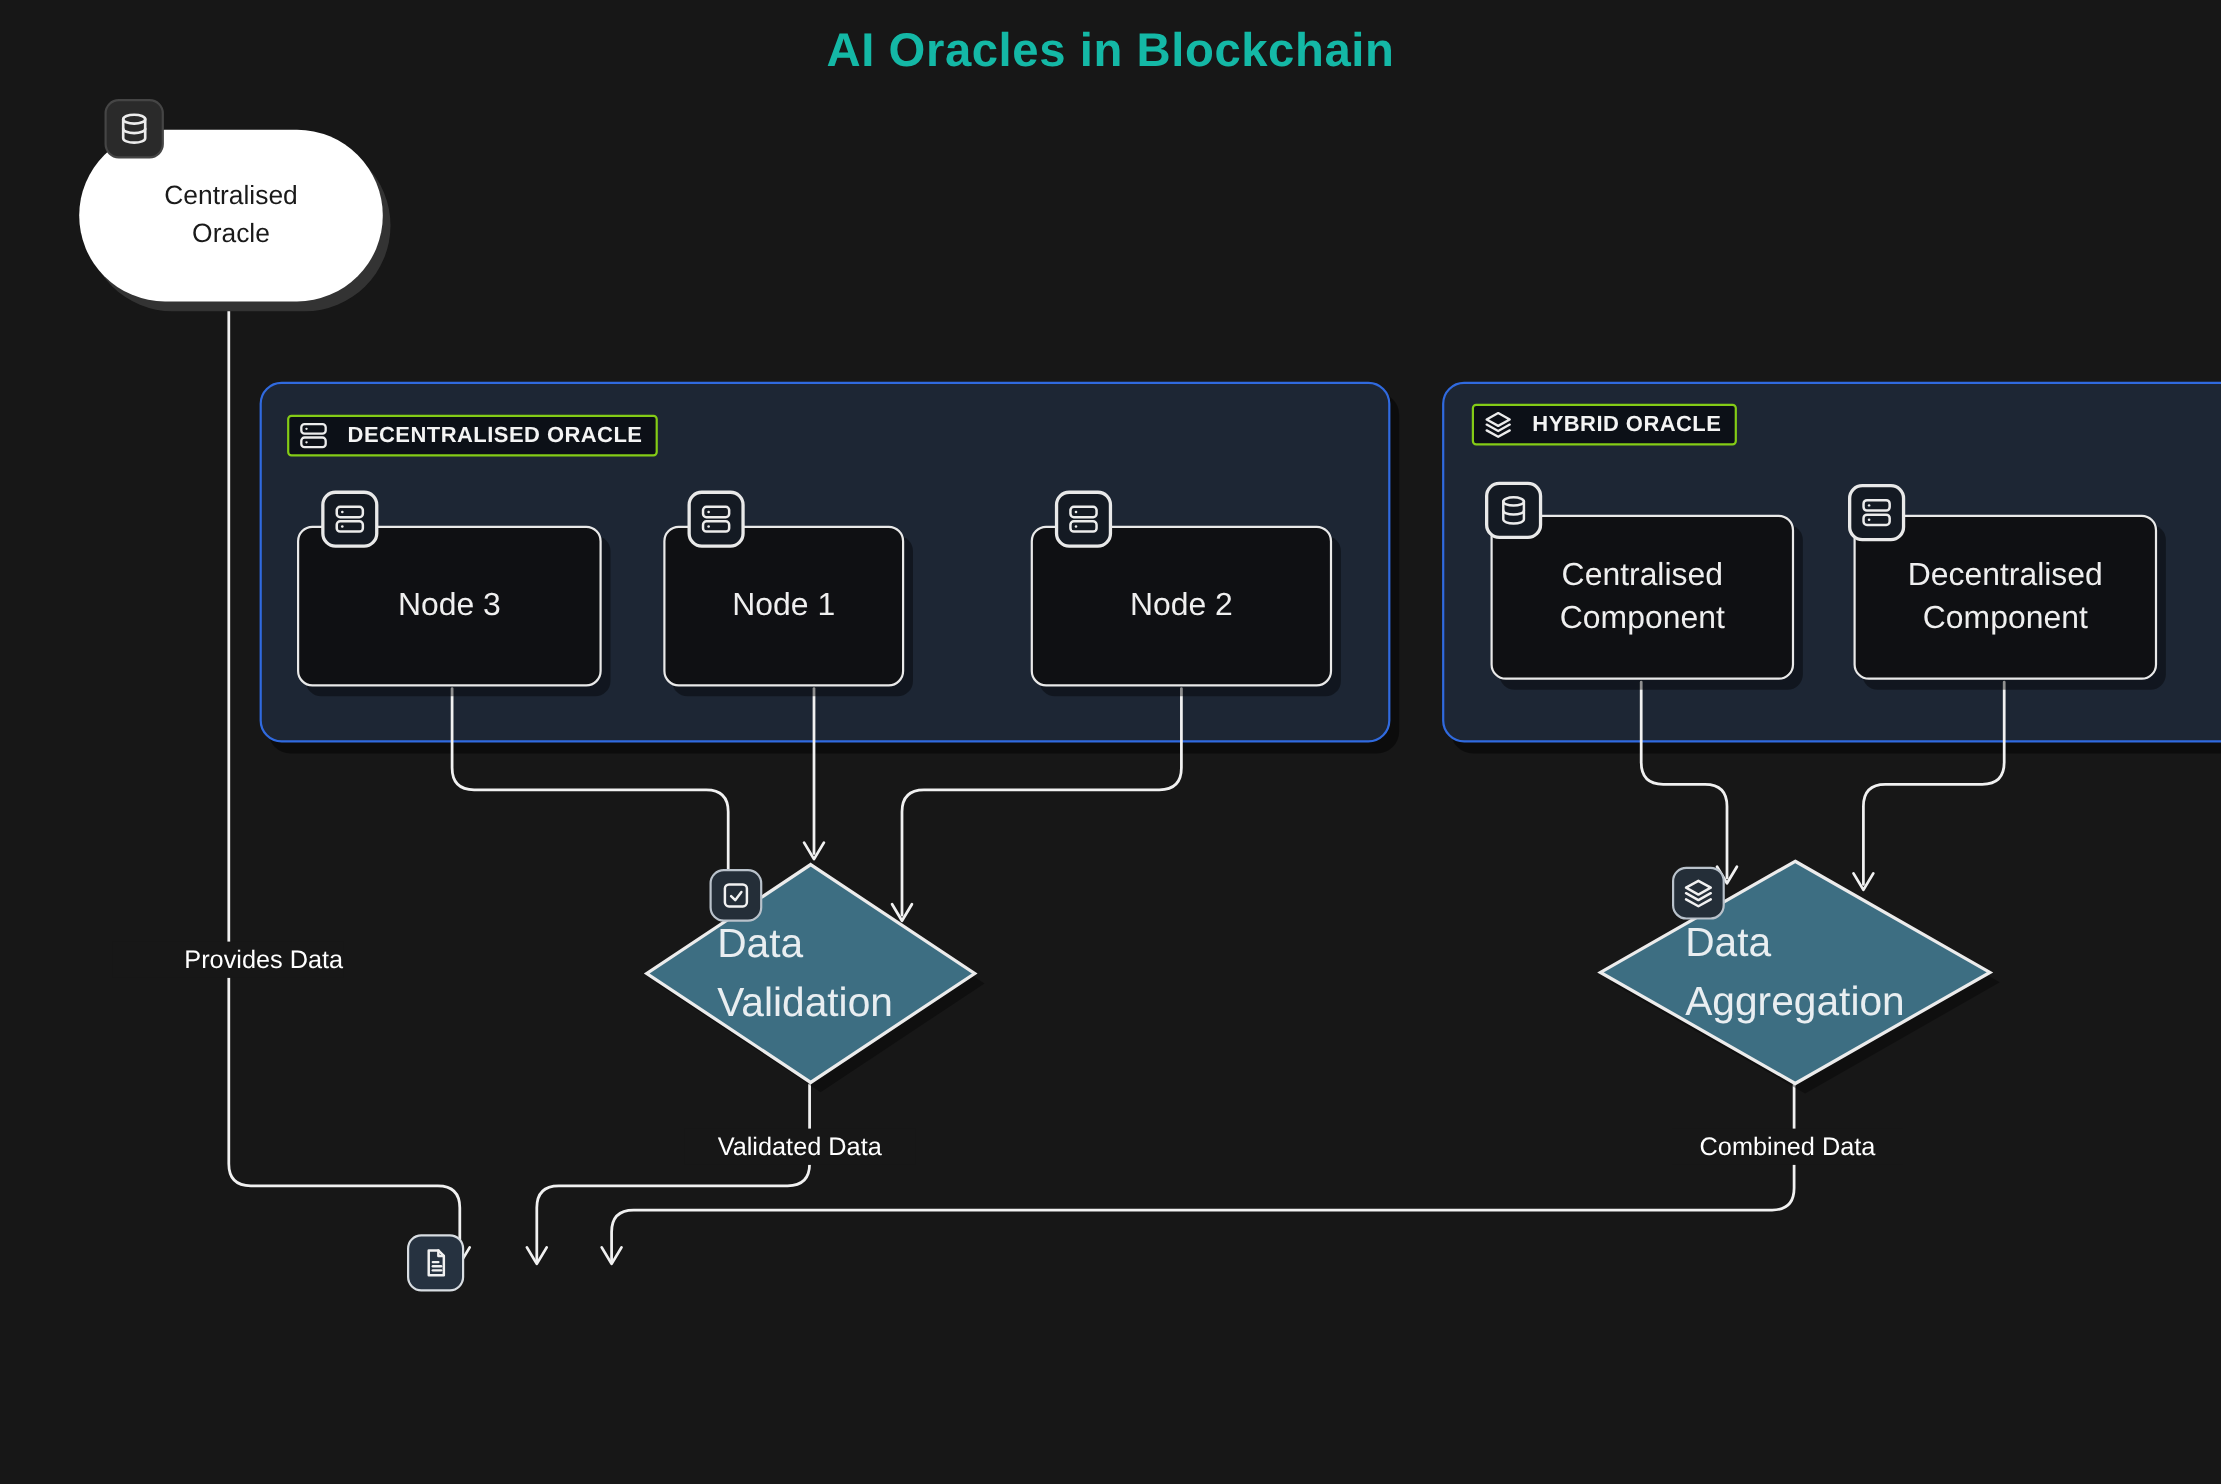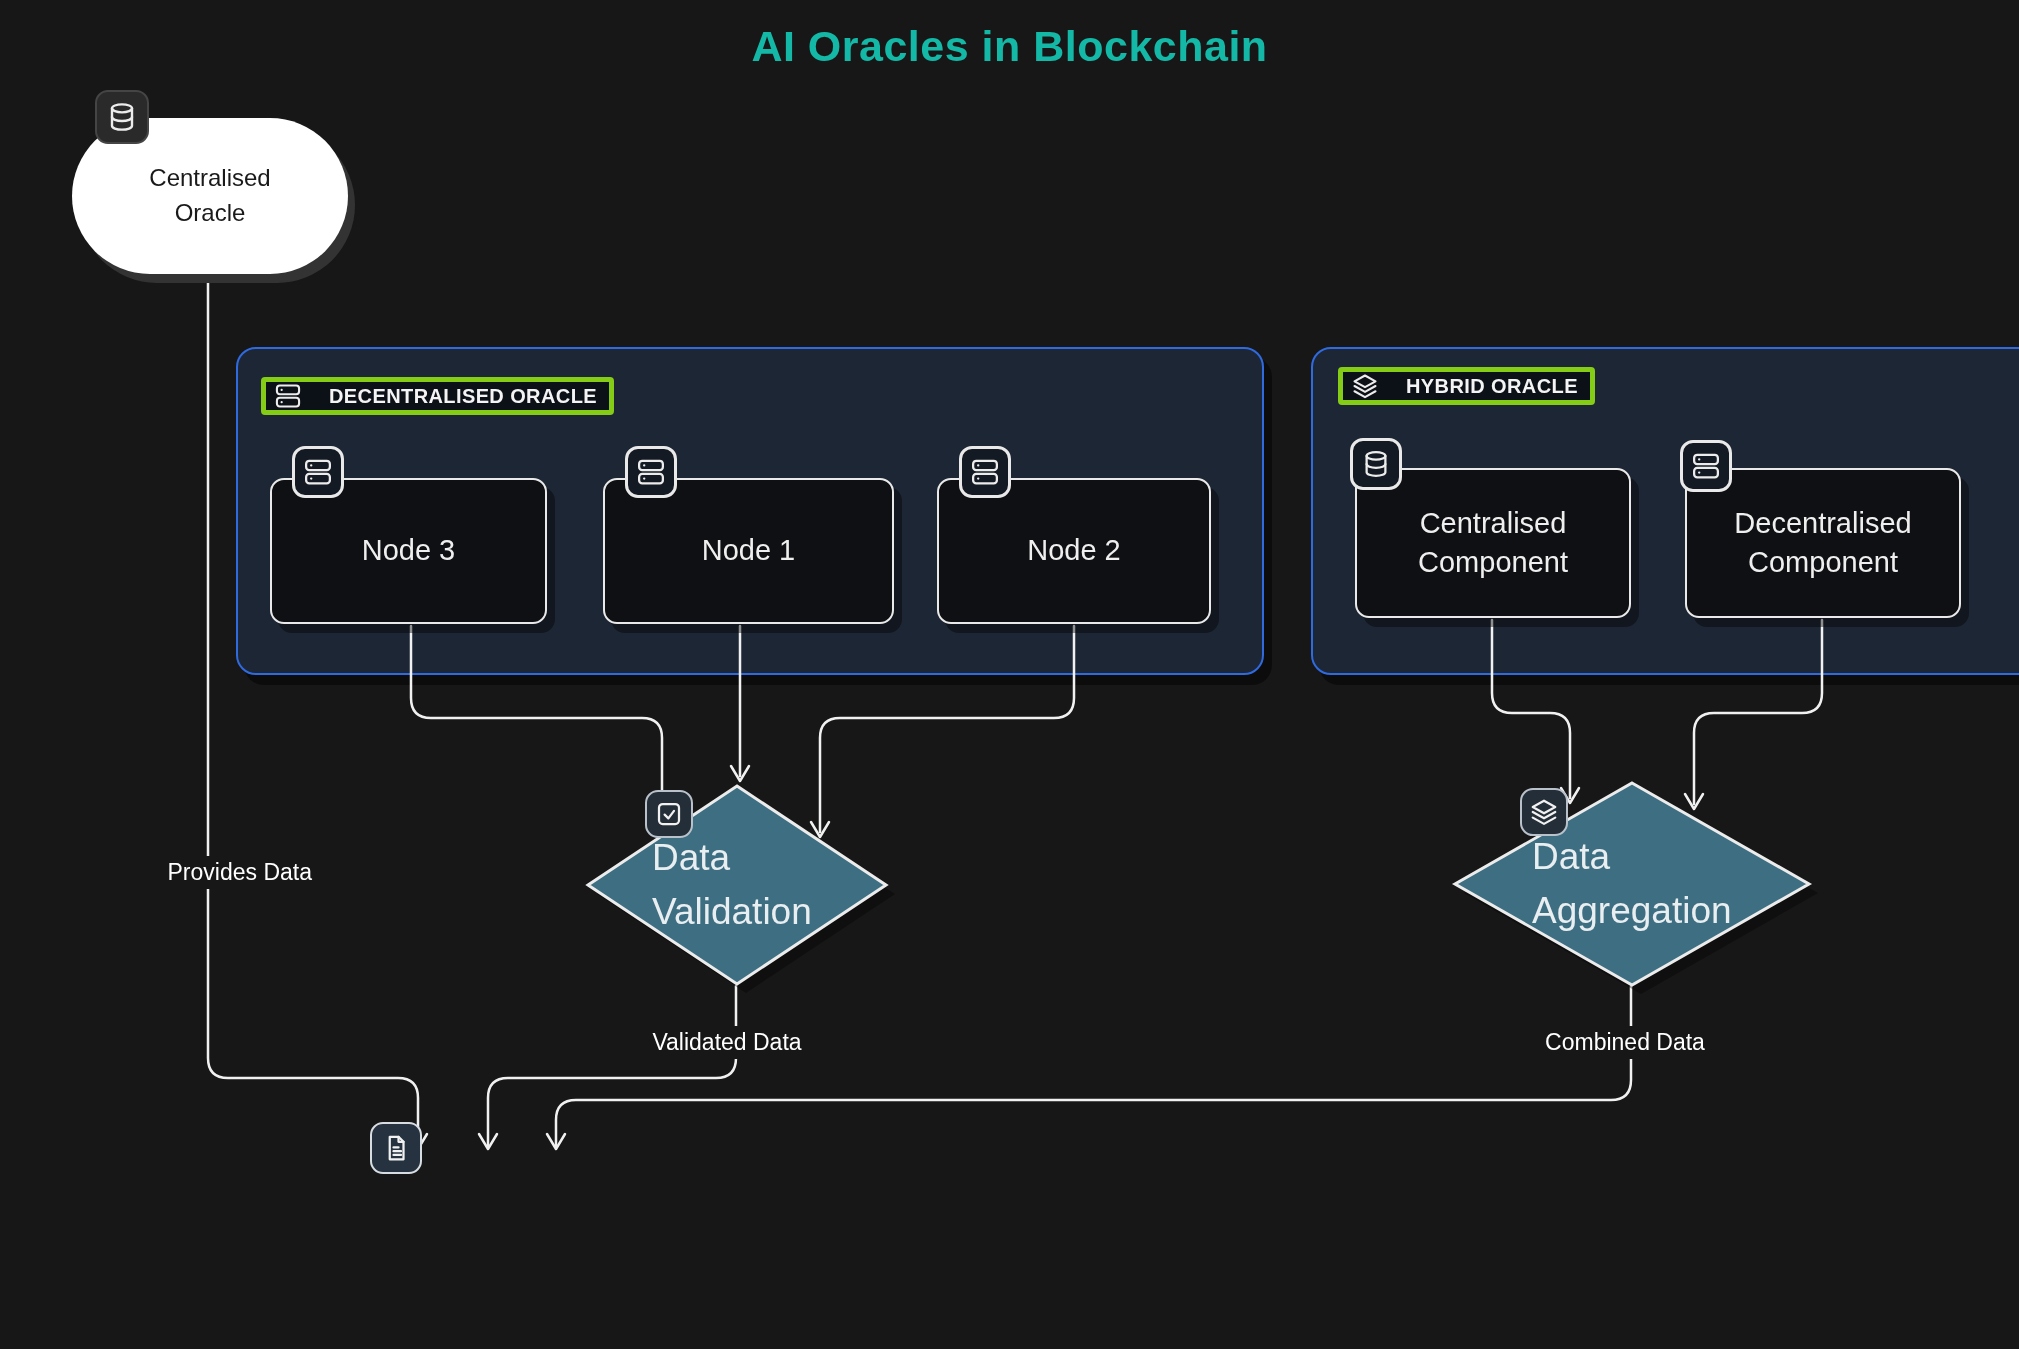--- a/index.html
+++ b/index.html
@@ -30,23 +30,23 @@
     border-radius: 20px;
     box-shadow: 8px 10px 0 rgba(0,0,0,0.45);
     z-index: 1;
   }
   .panel-decentralised { left: 236px; top: 347px; width: 1028px; height: 328px; }
   .panel-hybrid        { left: 1311px; top: 347px; width: 768px; height: 328px; }
   .pill {
     position: absolute;
     display: flex;
     align-items: center;
-    gap: 27px;
+    gap: 17px;
     background: #0c1017;
-    border: 5px solid #84cc16;
+    border: 2px solid #84cc16;
     border-radius: 4px;
     padding: 0 12px 0 8px;
     height: 38px;
     color: #f4f4f4;
     font-size: 20px;
     font-weight: bold;
     letter-spacing: 0.4px;
     white-space: nowrap;
     z-index: 2;
   }
@@ -62,21 +62,21 @@
     display: flex;
     align-items: center;
     justify-content: center;
     text-align: center;
     color: #efefef;
     font-size: 29px;
     line-height: 1.35;
     z-index: 3;
   }
   .node-3 { left: 270px;  top: 478px; width: 277px; height: 146px; }
-  .node-1 { left: 603px;  top: 478px; width: 291px; height: 146px; }
+  .node-1 { left: 603px;  top: 478px; width: 219px; height: 146px; }
   .node-2 { left: 937px;  top: 478px; width: 274px; height: 146px; }
   .comp-centralised   { left: 1355px; top: 468px; width: 276px; height: 150px; }
   .comp-decentralised { left: 1685px; top: 468px; width: 276px; height: 150px; }
   .node-box .wrap2 { width: 230px; }
   
   .stadium {
     position: absolute;
     left: 72px; top: 118px; width: 276px; height: 156px;
     background: #ffffff;
     border-radius: 80px;

